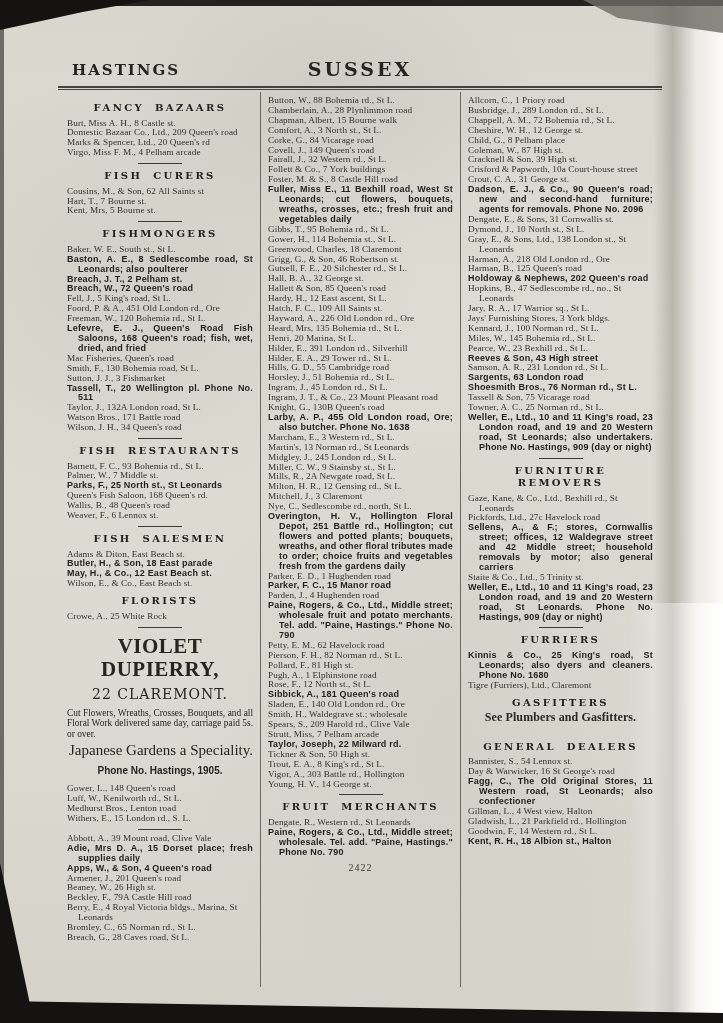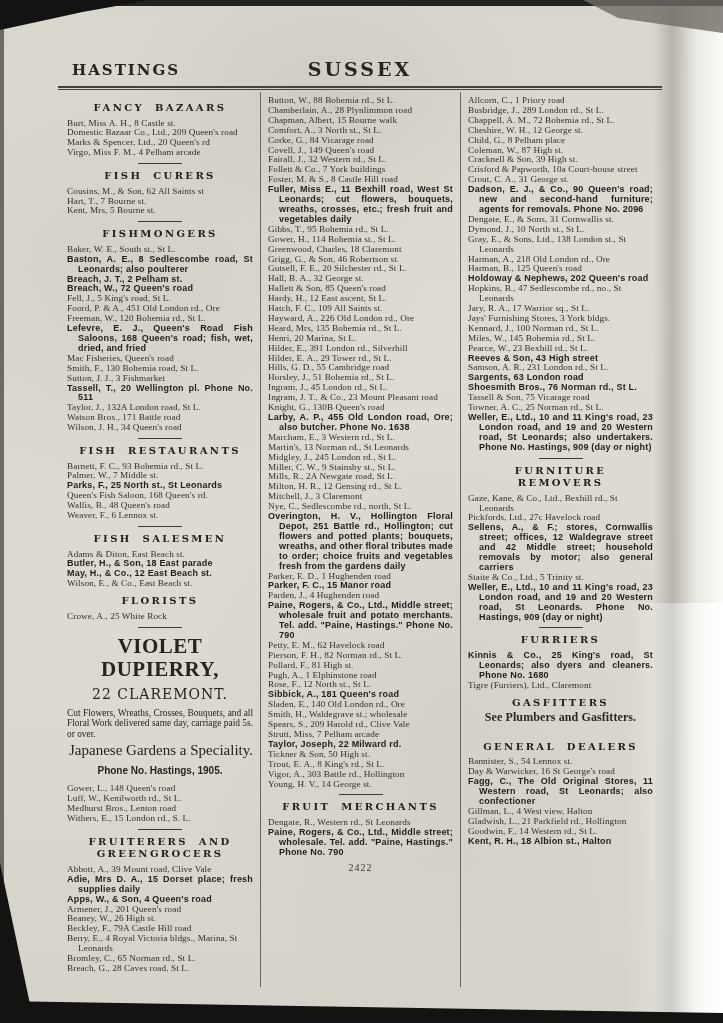--- a/index.html
+++ b/index.html
@@ -139,21 +139,20 @@
           <div class="ad-subtitle">22 CLAREMONT.</div>
           <div class="ad-body">Cut Flowers, Wreaths, Crosses, Bouquets, and all Floral Work delivered same day, carriage paid 5s. or over.</div>
           <div class="ad-center">Japanese Gardens a Speciality.</div>
           <div class="ad-phone">Phone No. Hastings, 1905.</div>
         </div>
         <div class="entry">Gower, L., 148 Queen's road</div>
         <div class="entry">Luff, W., Kenilworth rd., St L.</div>
         <div class="entry">Medhurst Bros., Lenton road</div>
         <div class="entry">Withers, E., 15 London rd., S. L.</div>
         <div class="divider"></div>
-        <div class="section-heading">FRUITERERS AND GREENGROCERS</div>
         <div class="entry">Abbott, A., 39 Mount road, Clive Vale</div>
         <div class="entry bold">Adie, Mrs D. A., 15 Dorset place; fresh supplies daily</div>
         <div class="entry bold">Apps, W., &amp; Son, 4 Queen's road</div>
         <div class="entry">Armener, J., 201 Queen's road</div>
         <div class="entry">Beaney, W., 26 High st.</div>
         <div class="entry">Beckley, F., 79A Castle Hill road</div>
         <div class="entry">Berry, E., 4 Royal Victoria bldgs., Marina, St Leonards</div>
         <div class="entry">Bromley, C., 65 Norman rd., St L.</div>
         <div class="entry">Breach, G., 28 Caves road, St L.</div>
       </div>

